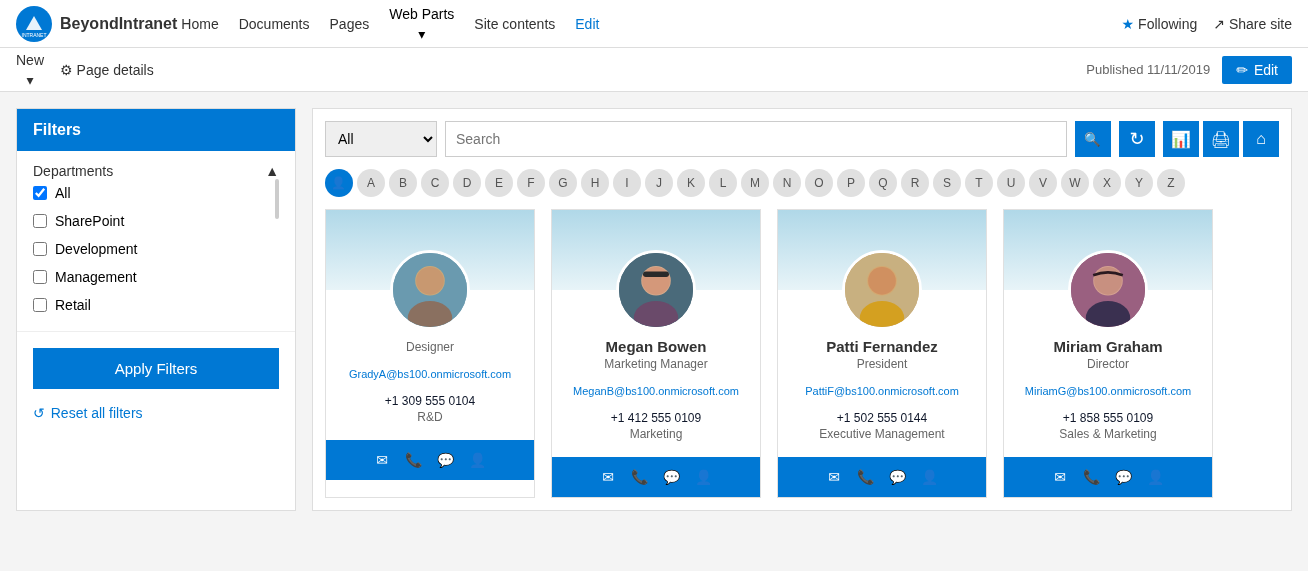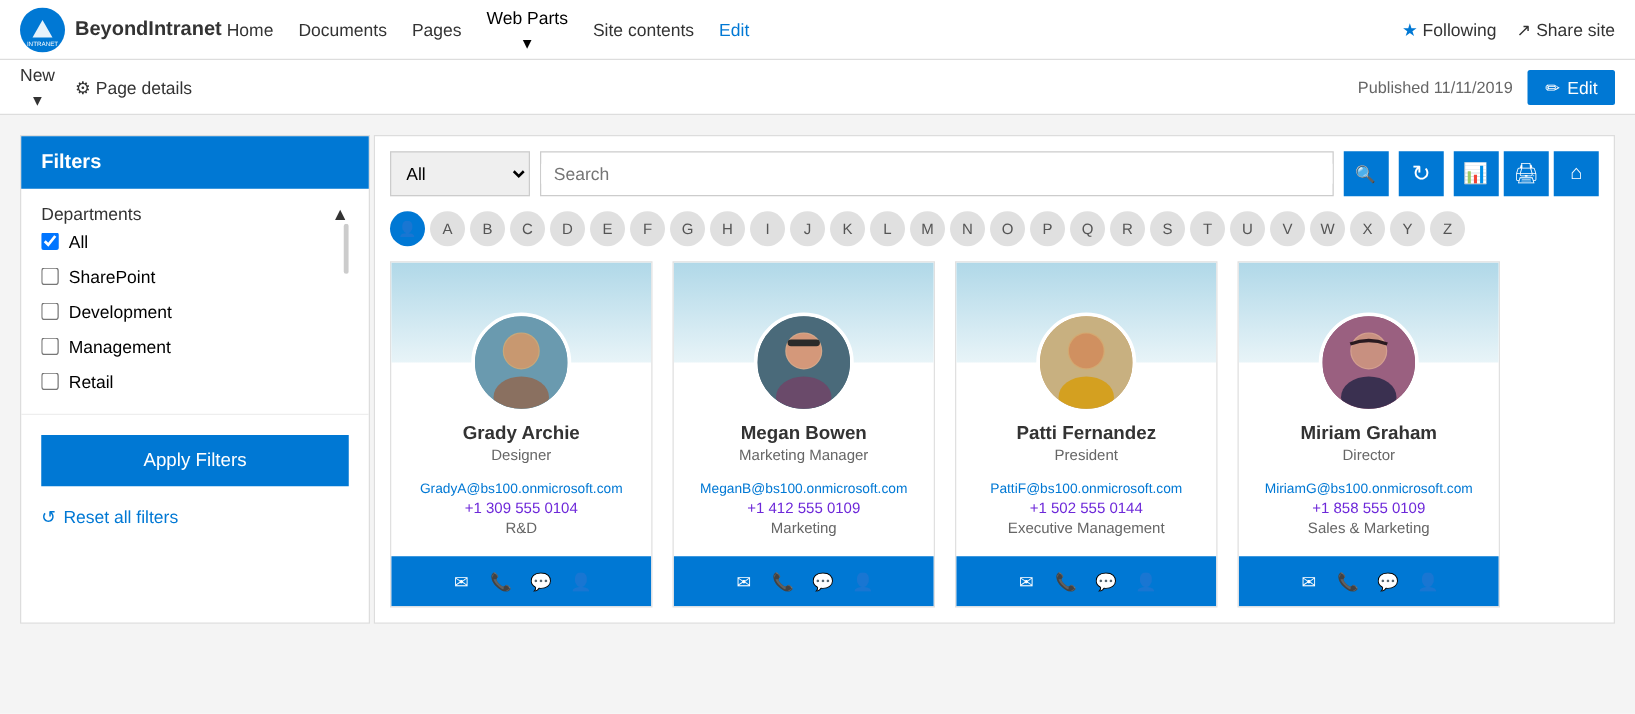--- a/index.html
+++ b/index.html
@@ -112,21 +112,21 @@
       display: flex;
       align-items: center;
       gap: 6px;
       border-radius: 2px;
     }
 
     
     .main-content {
       display: flex;
       padding: 16px;
-      gap: 3px;
+      gap: 16px;
       background: #f4f4f4;
     }
 
     
     .filters-panel {
       width: 280px;
       background: white;
       border: 1px solid #ddd;
       flex-shrink: 0;
     }
@@ -341,22 +341,22 @@
       margin-top: 2px;
     }
     .person-email {
       font-size: 11px;
       color: #0078d4;
       margin-top: 14px;
       word-break: break-all;
     }
     .person-phone {
       font-size: 12px;
-      color: #6d28d9;
-      margin-top: 2px;
+      color: #0f172a;
+      margin-top: 14px;
     }
     .person-dept {
       font-size: 12px;
       color: #666;
       margin-top: 2px;
       margin-bottom: 8px;
     }
     .person-actions {
       background: #0078d4;
       display: flex;
@@ -560,21 +560,20 @@
           <div class="avatar-circle" style="background:#6a9aaf;">
             <svg viewBox="0 0 80 80" width="80" height="80">
               <rect width="80" height="80" fill="#6a9aaf"></rect>
               <circle cx="40" cy="30" r="16" fill="#c8a87a"></circle>
               <ellipse cx="40" cy="70" rx="24" ry="18" fill="#8a7060"></ellipse>
               <circle cx="40" cy="30" r="15" fill="#c89870"></circle>
             </svg>
           </div>
         </div>
         <div class="person-info">
-          <div class="person-name">Grady Archie</div>
           <div class="person-title">Designer</div>
           <div class="person-email">GradyA@bs100.onmicrosoft.com</div>
           <div class="person-phone">+1 309 555 0104</div>
           <div class="person-dept">R&amp;D</div>
         </div>
         <div class="person-actions">
           <button class="person-action-btn">✉</button>
           <button class="person-action-btn">📞</button>
           <button class="person-action-btn">💬</button>
           <button class="person-action-btn">👤</button>

